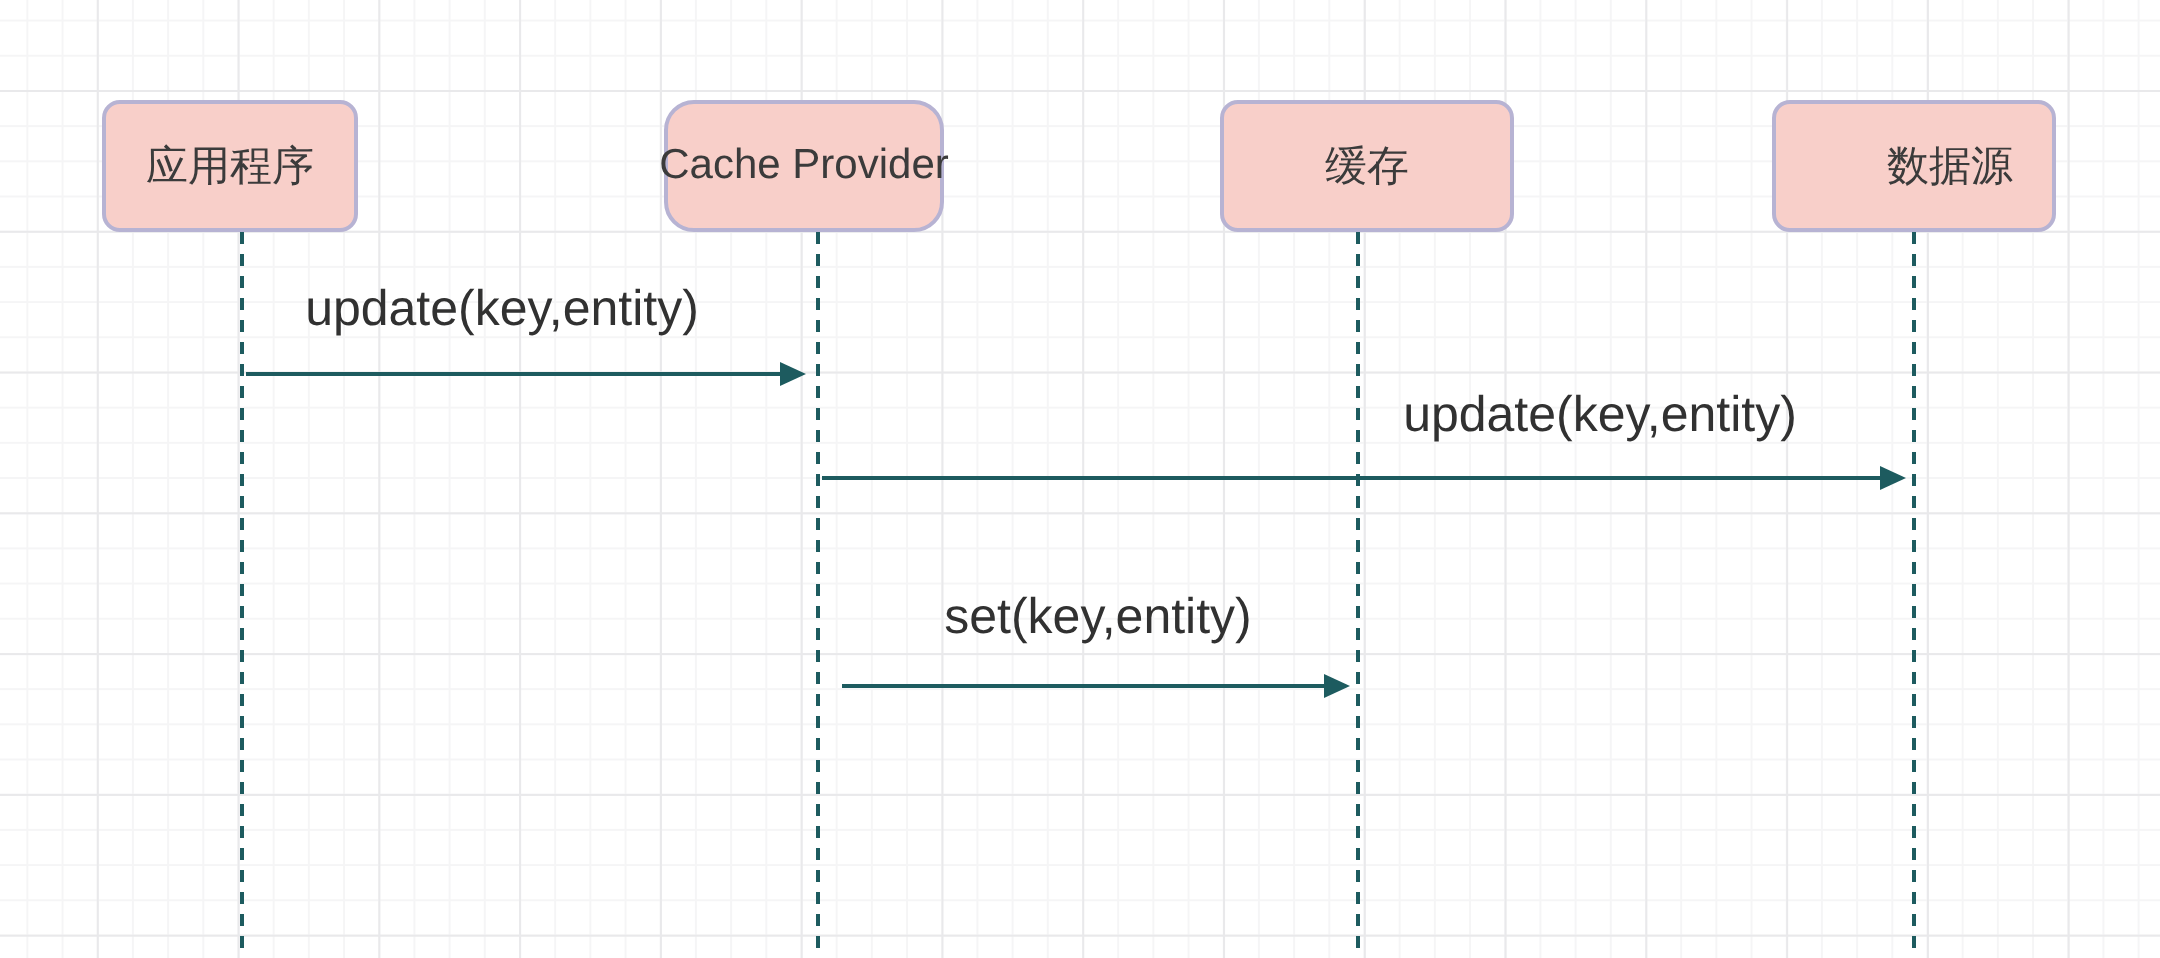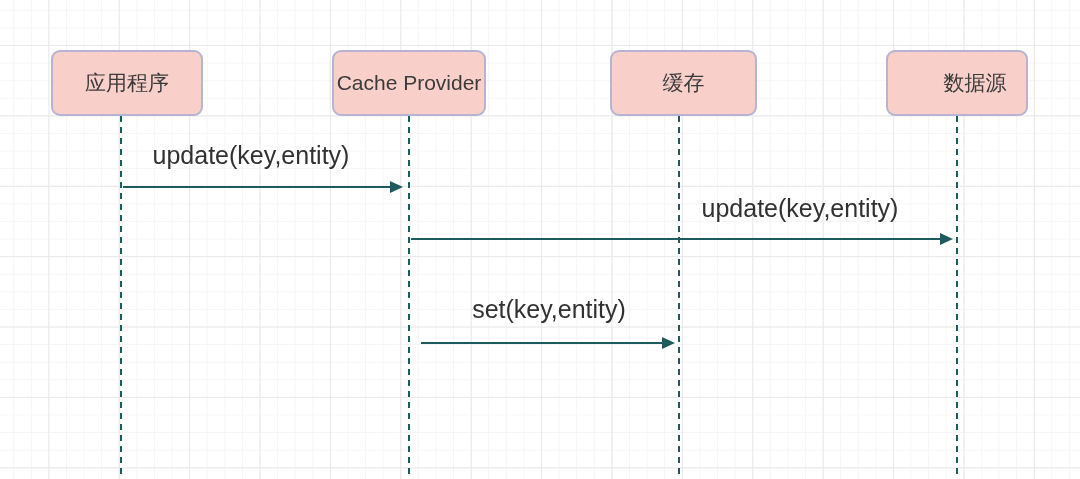--- a/index.html
+++ b/index.html
@@ -67,24 +67,24 @@
     font-size: 25px;
     color: #313131;
     white-space: nowrap;
   }
 </style>
 </head>
 <body>
 
 <div class="canvas">
 
-  <div class="actor" style="left:51px;  width:152px;">
+  <div class="actor" style="left:51px;  width:128px;">
     <span>应用程序</span>
   </div>
-  <div class="actor" style="left:332px; width:154px;">
+  <div class="actor" style="left:332px; width:140px;border-radius:15px;">
     <span>Cache Provider</span>
   </div>
   <div class="actor" style="left:610px; width:147px;">
     <span>缓存</span>
   </div>
   <div class="actor" style="left:886px; width:142px;padding-left:36px;">
     <span>数据源</span>
   </div>
 
   <div class="lifeline" style="left:120px;"></div>

